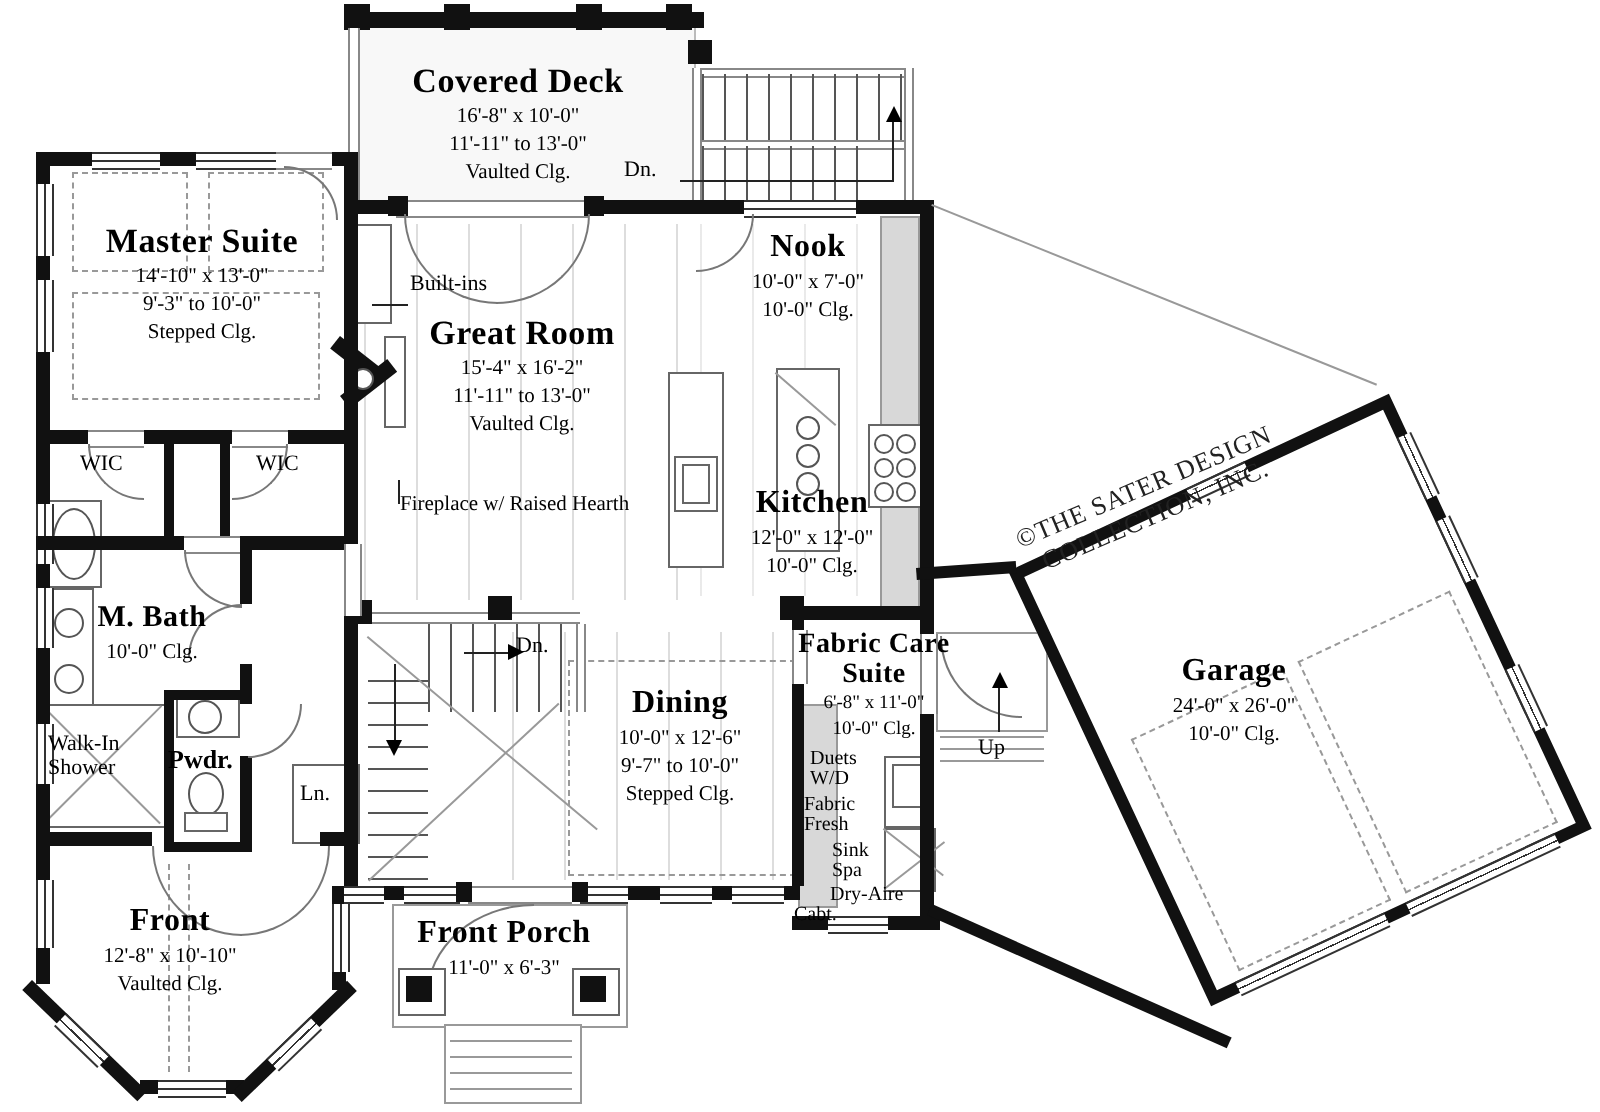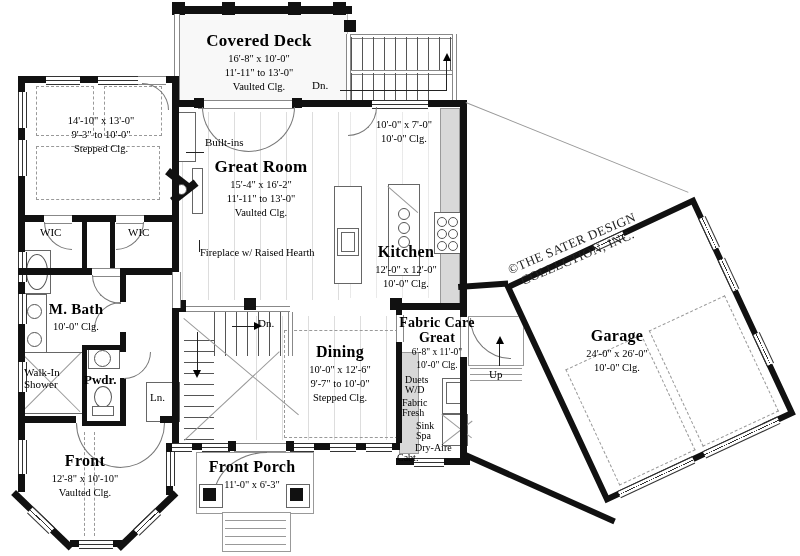--- a/index.html
+++ b/index.html
@@ -272,52 +272,54 @@
   <div class="line" style="left:186px;top:152px;width:18px;height:1px"></div>
   <div class="line" style="left:199px;top:240px;width:1px;height:12px"></div>
 
   <div class="rlabel" style="left:182px;top:32px;width:154px">
     <div class="rname">Covered Deck</div>
     <div class="rdim">16'-8" x 10'-0"</div>
     <div class="rdim">11'-11" to 13'-0"</div>
     <div class="rdim">Vaulted Clg.</div>
   </div>
   <div class="rlabel" style="left:24px;top:112px;width:154px">
+    <div class="rname">Master Suite</div>
     <div class="rdim">14'-10" x 13'-0"</div>
     <div class="rdim">9'-3" to 10'-0"</div>
     <div class="rdim">Stepped Clg.</div>
   </div>
   <div class="rlabel" style="left:184px;top:158px;width:154px">
     <div class="rname">Great Room</div>
     <div class="rdim">15'-4" x 16'-2"</div>
     <div class="rdim">11'-11" to 13'-0"</div>
     <div class="rdim">Vaulted Clg.</div>
   </div>
   <div class="rlabel" style="left:344px;top:116px;width:120px">
+    <div class="rname m">Nook</div>
     <div class="rdim">10'-0" x 7'-0"</div>
     <div class="rdim">10'-0" Clg.</div>
   </div>
   <div class="rlabel" style="left:346px;top:244px;width:120px">
     <div class="rname m">Kitchen</div>
     <div class="rdim">12'-0" x 12'-0"</div>
     <div class="rdim">10'-0" Clg.</div>
   </div>
   <div class="rlabel" style="left:280px;top:344px;width:120px">
     <div class="rname m">Dining</div>
     <div class="rdim">10'-0" x 12'-6"</div>
     <div class="rdim">9'-7" to 10'-0"</div>
     <div class="rdim">Stepped Clg.</div>
   </div>
   <div class="rlabel" style="left:26px;top:302px;width:100px">
     <div class="rname mb">M. Bath</div>
     <div class="rdim">10'-0" Clg.</div>
   </div>
   <div class="rlabel" style="left:395px;top:316px;width:84px">
     <div class="rname s">Fabric Care</div>
-    <div class="rname s">Great</div>
+    <div class="rname s">Suite</div>
     <div class="rdim" style="font-size:9.5px">6'-8" x 11'-0"</div>
     <div class="rdim" style="font-size:9.5px">10'-0" Clg.</div>
   </div>
   <div class="rlabel" style="left:547px;top:328px;width:140px">
     <div class="rname m">Garage</div>
     <div class="rdim">24'-0" x 26'-0"</div>
     <div class="rdim">10'-0" Clg.</div>
   </div>
   <div class="rlabel" style="left:25px;top:453px;width:120px">
     <div class="rname m">Front</div>

